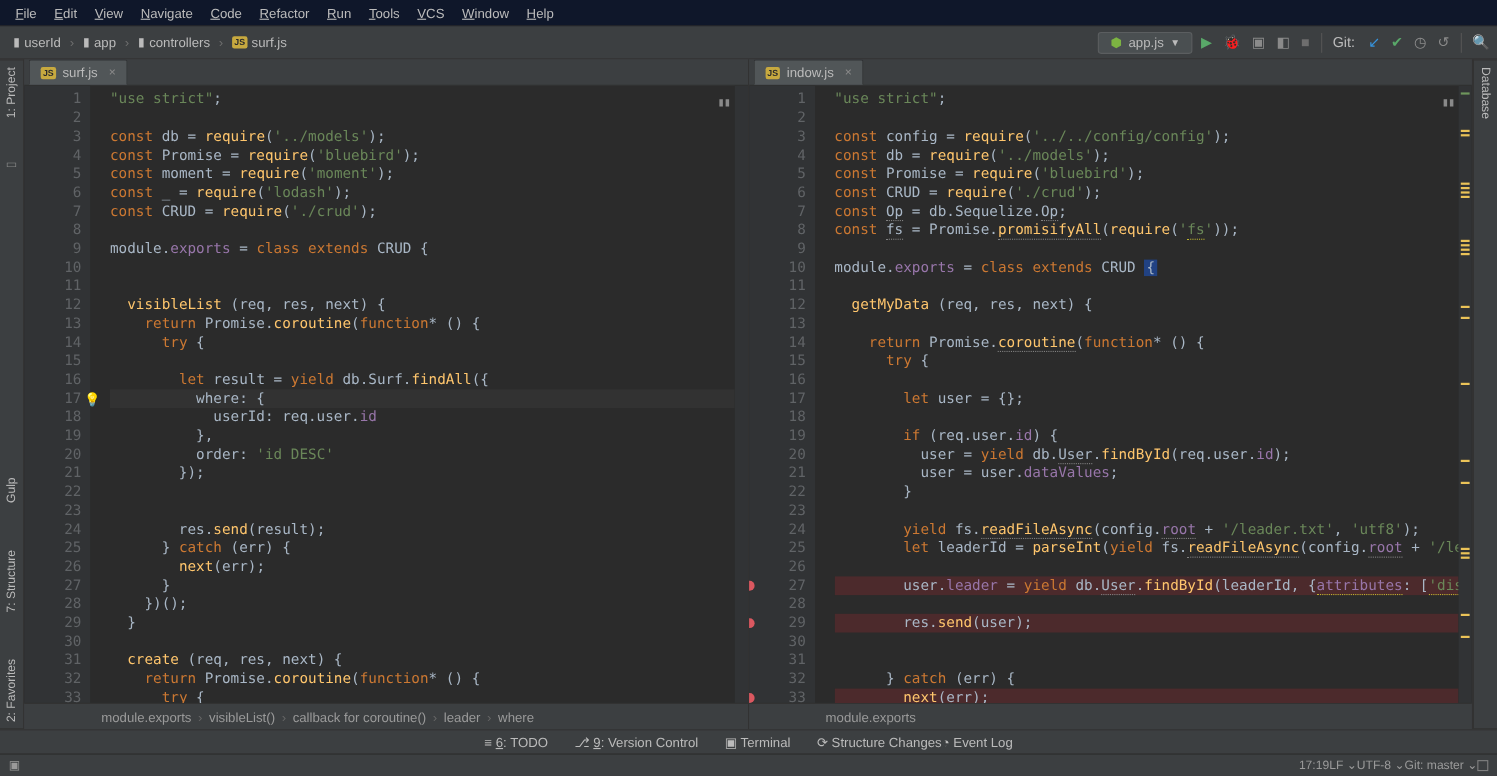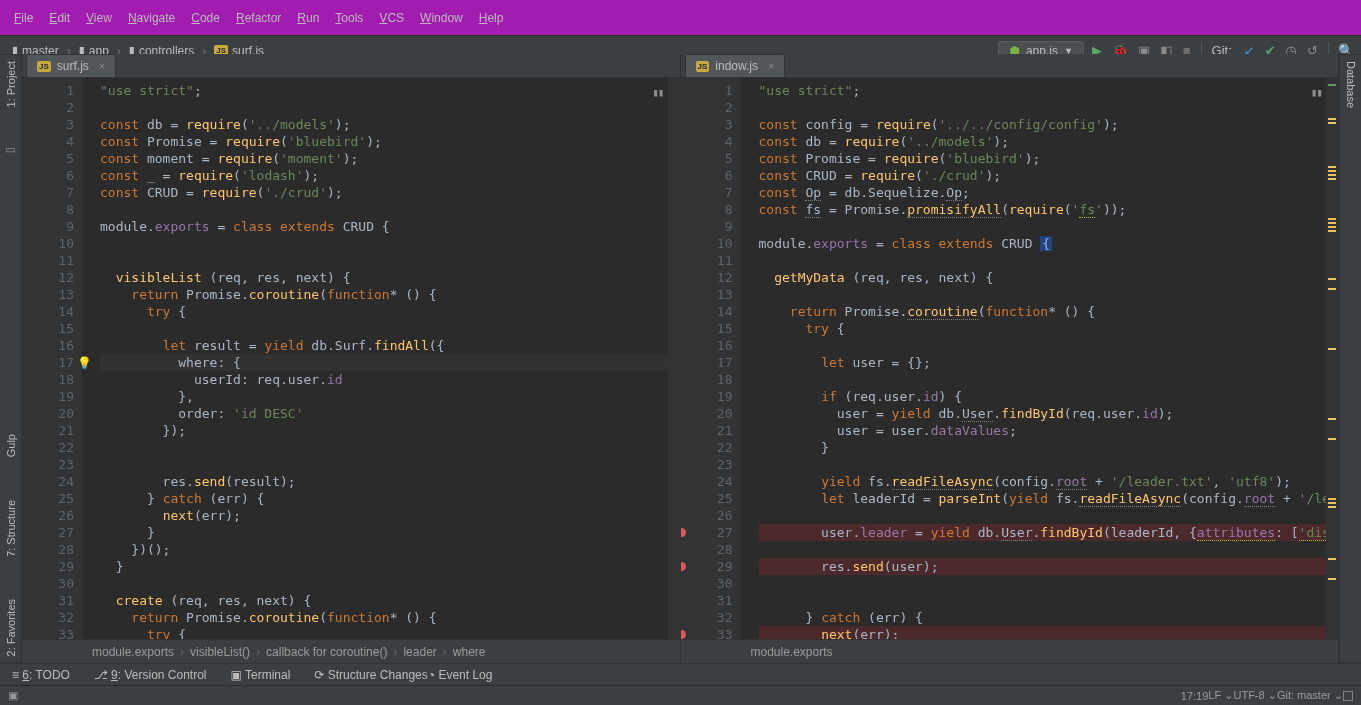--- a/index.html
+++ b/index.html
@@ -8,22 +8,22 @@
     background: #3c3f41;
     color: #a9b7c6;
     font-size: 12px;
     overflow: hidden;
     width: 1361px;
     height: 705px;
     position: relative;
   }
   
   .menubar {
-    height: 36px;
-    background: #a21caf;
+    height: 24px;
+    background: #0f172a;
     display: flex;
     align-items: center;
     padding: 0 6px;
     font-size: 12px;
     border-bottom: 1px solid #2b2b2b;
   }
   .menubar .item {
     padding: 3px 8px;
     color: #bbbbbb;
     cursor: default;
@@ -233,21 +233,21 @@
   
   .bottom-tools {
     position: absolute;
     left: 0; right: 0;
     bottom: 20px;
     height: 22px;
     background: #3c3f41;
     border-top: 1px solid #323232;
     display: flex;
     align-items: center;
-    justify-content: flex-start;
+    justify-content: center;
     padding: 0 12px;
     color: #bbbbbb;
     font-size: 12px;
   }
   .bottom-tools .lefttools { display: flex; gap: 24px; }
   .bottom-tools .lefttools span u { text-decoration: underline; }
   
   .statusbar {
     position: absolute;
     left: 0; right: 0;
@@ -279,21 +279,21 @@
     <span class="item"><u>T</u>ools</span>
     <span class="item"><u>V</u>CS</span>
     <span class="item"><u>W</u>indow</span>
     <span class="item"><u>H</u>elp</span>
   </div>
 
 <div class="navbar">
   <div class="breadcrumb">
     <div class="crumb">
         <span class="fico">▮</span>
-        <span>master</span>
+        <span>userId</span>
       </div>
     <span class="crumb-sep">›</span>
     <div class="crumb">
         <span class="fico">▮</span>
         <span>app</span>
       </div>
     <span class="crumb-sep">›</span>
     <div class="crumb">
         <span class="fico">▮</span>
         <span>controllers</span>

